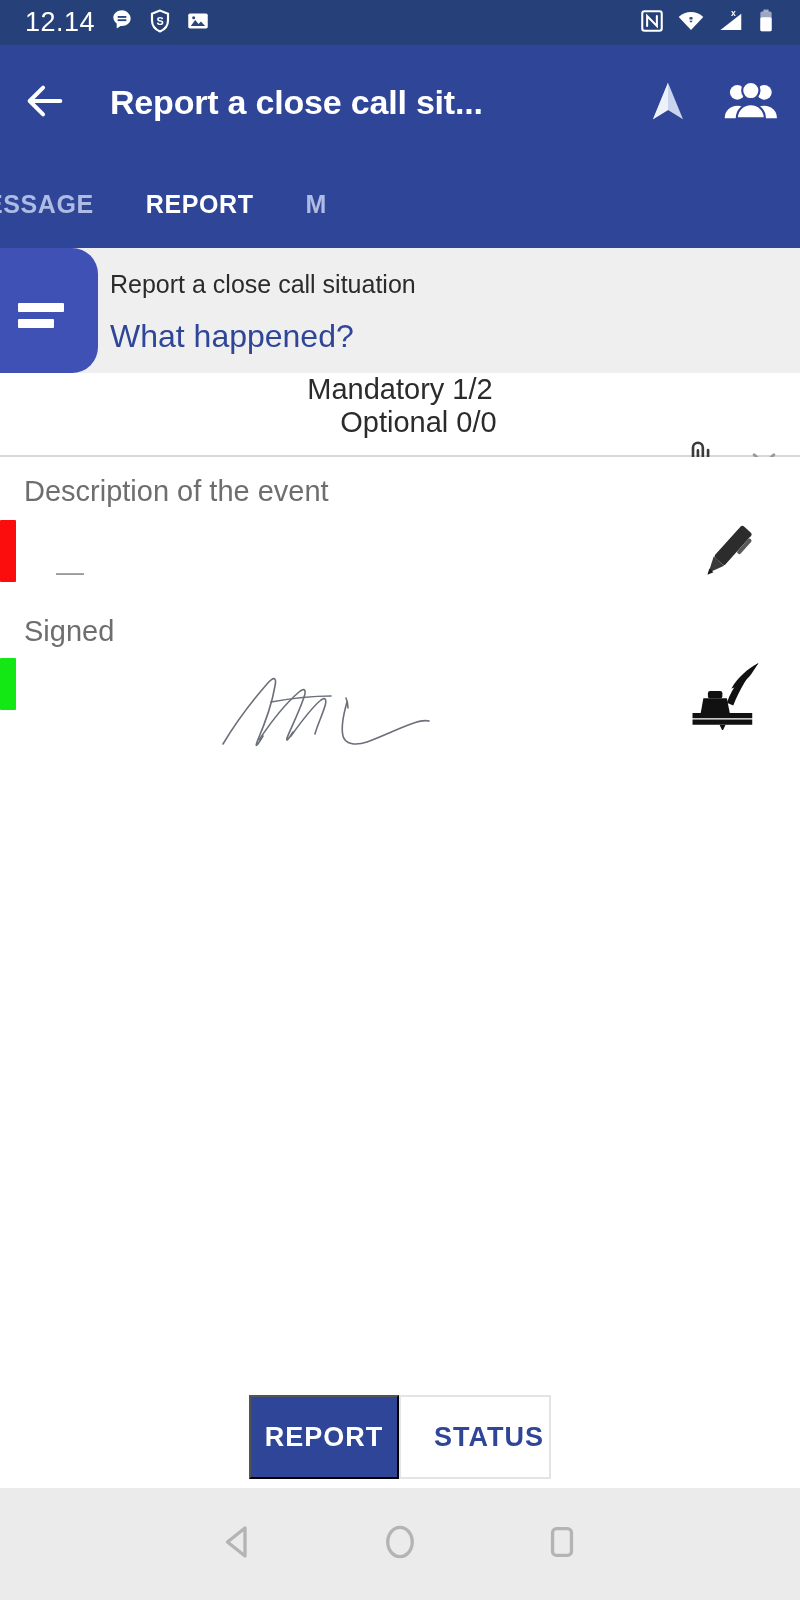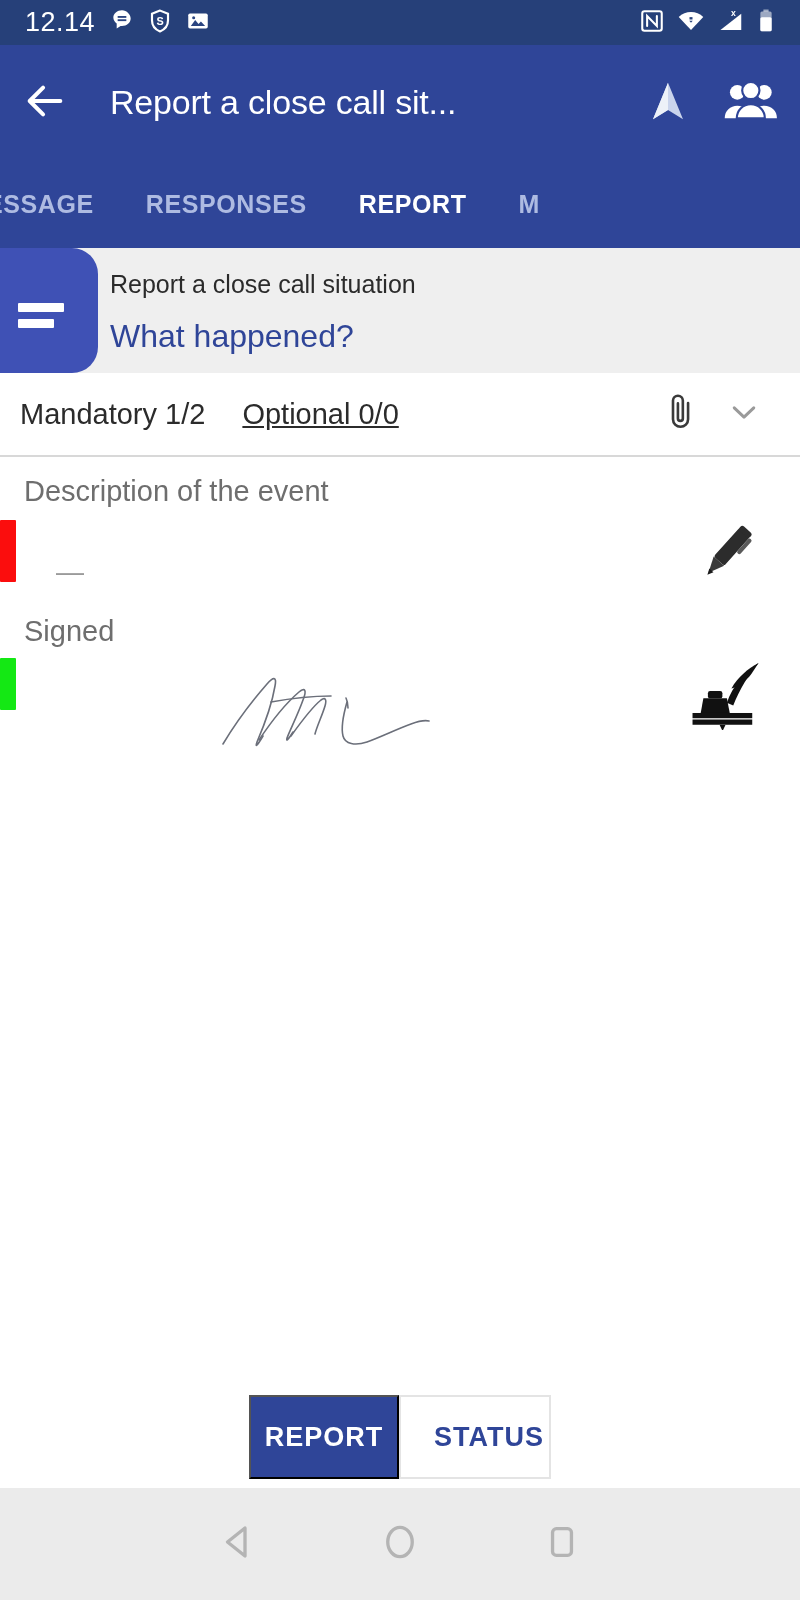--- a/index.html
+++ b/index.html
@@ -21,21 +21,21 @@
   .sb-left-icons { display:flex; align-items:center; gap:12px; margin-left:14px; }
   .sb-right { margin-left:auto; display:flex; align-items:center; gap:12px; }
   .sb-ico { display:block; }
 
   
   .appbar {
     position:absolute; top:45px; left:0; width:800px; height:115px;
     background:#2F4598; display:flex; align-items:center; padding:0 22px;
   }
   .appbar-title {
-    color:#fff; font-size:34px; font-weight:400; letter-spacing:-0.2px;
+    color:#fff; font-size:34px; font-weight:700; letter-spacing:-0.2px;
     margin-left:42px; white-space:nowrap; overflow:hidden;text-align:center;
   }
   .appbar-actions { margin-left:auto; display:flex; align-items:center; gap:36px; }
 
   
   .tabbar {
     position:absolute; top:160px; left:0; width:800px; height:88px;
     background:#2F4598; display:flex; align-items:center;
     overflow:hidden; white-space:nowrap;
   }
@@ -61,25 +61,26 @@
   }
   .lines-icon i.l1 { width:46px; }
   .lines-icon i.l2 { width:36px; }
   .qheader-text { position:absolute; left:110px; top:22px; }
   .q-sub { font-size:25px; color:#2b2b2b; font-weight:400;text-align:right; }
   .q-main { font-size:32px; color:#2F4598; font-weight:400; margin-top:19px; }
 
   
   .counterrow {
     position:absolute; top:373px; left:0; width:800px; height:84px;
-    background:#fff; display:flex; align-items:center; padding:0 20px;
+    background:#fff; display:flex; align-items:center; padding:0 0;
     border-bottom:2px solid #d8d8d8;
+    flex-direction:column;
   }
   .counter { font-size:29px; color:#2b2b2b; }
-  .counter.optional { margin-left:37px;text-decoration:underline; }
+  .counter.optional { margin-left:37px; }
   .counter-actions { margin-left:auto; display:flex; align-items:center; gap:28px; padding-right:18px; }
 
   
   .field { position:relative; background:#fff; }
   .field-label { font-size:29px; color:#6e6e6e; padding:18px 0 0 24px; }
   .field-body { position:relative; min-height:92px; }
   .bar { position:absolute; left:0; width:16px; border-radius:1px; }
   .bar.red { background:#fb0d0d; top:12px; height:62px; }
   .bar.green { background:#14e814; top:10px; height:52px; }
   .field-value { font-size:28px; color:#9a9a9a; padding-left:28px; }
@@ -190,21 +191,20 @@
           <path d="M15.4 21.6c0-4.1 3.1-6.9 7-6.9s7 2.8 7 6.9z" fill="#fff"></path>
           <circle cx="14.9" cy="6.2" r="4.8" fill="#fff" stroke="#2F4598" stroke-width="1.2"></circle>
           <path d="M7.1 21.6c0-4.6 3.5-7.8 7.8-7.8s7.8 3.2 7.8 7.8z" fill="#fff" stroke="#2F4598" stroke-width="1.2"></path>
         </svg>
       </span>
     </span>
   </div>
 
   <div class="tabbar">
     <span class="tab first">ESSAGE</span>
-    <span class="tab">RESPONSES</span>
     <span class="tab active">REPORT</span>
     <span class="tab">M</span>
   </div>
 
   <div class="qheader">
     <div class="qheader-blue">
       <span class="lines-icon">
         <i class="l1"></i>
           <i class="l2"></i>
       </span>

